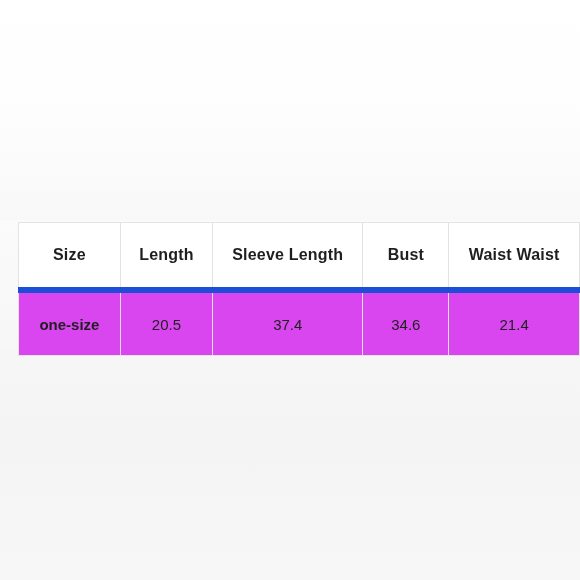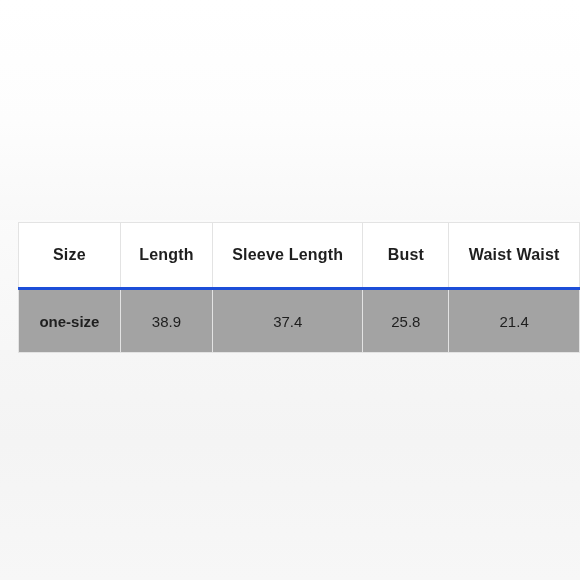--- a/index.html
+++ b/index.html
@@ -64,22 +64,22 @@
     font-weight: bold;
     letter-spacing: 0.2px;
     padding: 0 14px;
     background: #ffffff;
   }
   table.size-chart tbody td {
     height: 62px;
     font-size: 15px;
     font-weight: normal;
     padding: 0 14px;
-    border-top: 3px solid #1d4ed8;
-    background: #a3a3a3;
+    border-top: 6px solid #1d4ed8;
+    background: #d946ef;
   }
   table.size-chart tbody td.first-col {
     font-weight: bold;
     font-size: 15px;
   }
   
   .col-size    { width: 106px; }
   .col-length  { width: 86px; }
   .col-sleeve  { width: 148px; }
   .col-bust    { width: 110px; }
@@ -99,21 +99,21 @@
           <th class="col-size">Size</th>
           <th class="col-length">Length</th>
           <th class="col-sleeve">Sleeve Length</th>
           <th class="col-bust">Bust</th>
           <th class="col-waist">Waist Waist</th>
         </tr>
       </thead>
       <tbody>
         <tr>
           <td class="col-size first-col">one-size</td>
-          <td class="col-length">38.9</td>
+          <td class="col-length">20.5</td>
           <td class="col-sleeve">37.4</td>
-          <td class="col-bust">25.8</td>
+          <td class="col-bust">34.6</td>
           <td class="col-waist">21.4</td>
         </tr>
       </tbody>
     </table>
   </div>
 </div>
 
 </body></html>

